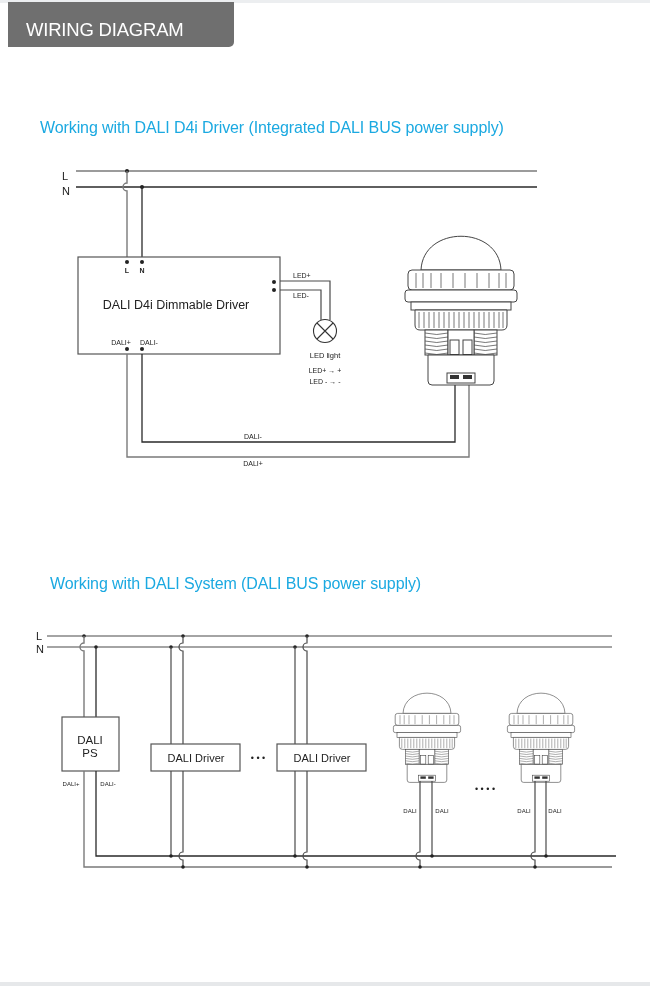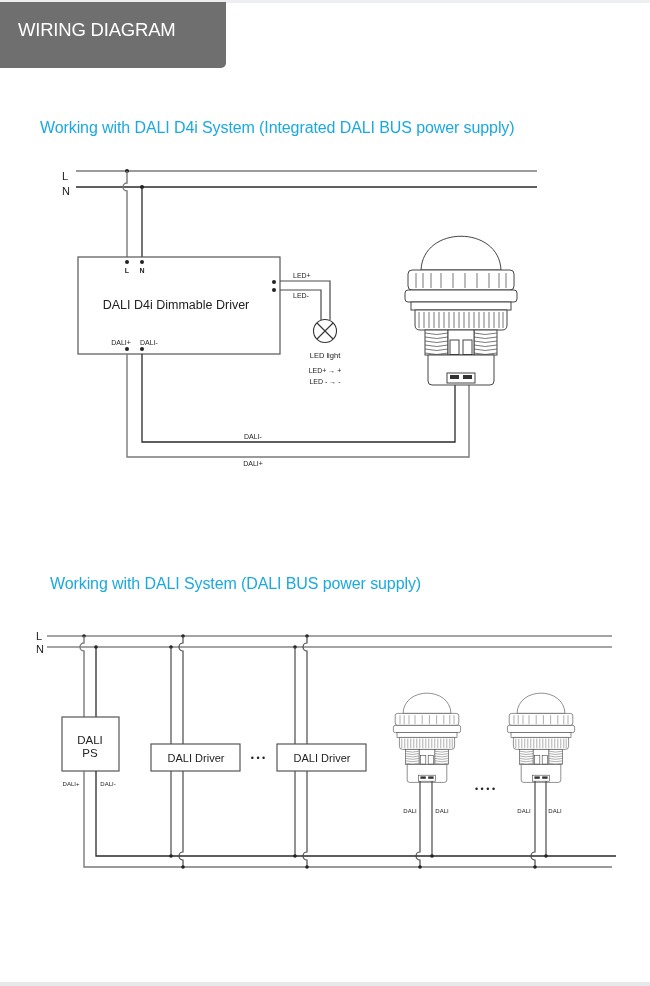--- a/index.html
+++ b/index.html
@@ -1,19 +1,19 @@
 <!DOCTYPE html>
 <html><head>
 <meta charset="utf-8">
 <style>
   html, body { margin: 0; padding: 0; background: #ffffff; }
   body { width: 650px; height: 986px; position: relative; overflow: hidden; font-family: "Liberation Sans", sans-serif; }
   .top-strip { position: absolute; left: 0; top: 0; width: 650px; height: 3px; background: #eceef0; }
   .bottom-strip { position: absolute; left: 0; bottom: 0; width: 650px; height: 4px; background: #e6e8ea; }
-  .header-tab { position: absolute; left: 0; top: 2px; width: 226px; height: 66px; background: #6f6f6f; border-bottom-right-radius: 5px; }
+  .header-tab { position: absolute; left: 8px; top: 2px; width: 226px; height: 45px; background: #6f6f6f; border-bottom-right-radius: 5px; }
   .header-title { position: absolute; left: 18px; top: 0; line-height: 56px; color: #ffffff; font-size: 18.5px; letter-spacing: -0.2px; }
   .section-title { position: absolute; color: #1ba9e1; font-size: 16px; letter-spacing: -0.1px; white-space: nowrap; }
   #t1 { left: 40px; top: 119px; }
   #t2 { left: 38px; top: 575px; margin-left: 12px; }
   svg.canvas { position: absolute; left: 0; top: 0; }
   .wire-l { stroke: #7a7a7a; stroke-width: 1.4; fill: none; }
   .wire-n { stroke: #2a2a2a; stroke-width: 1.3; fill: none; }
   .wire { stroke: #4a4a4a; stroke-width: 1.2; fill: none; }
   .box { stroke: #555; stroke-width: 1.2; fill: #fff; }
   .dot { fill: #222; }
@@ -23,21 +23,21 @@
 </style>
 </head>
 <body>
 
 <div class="top-strip"></div>
 
 <div class="header-tab" style="background: rgb(111, 111, 111);">
   <span class="header-title">WIRING DIAGRAM</span>
 </div>
 
-<div id="t1" class="section-title" style="color: rgb(27, 169, 225);">Working with DALI D4i System (Integrated DALI BUS power supply)</div>
+<div id="t1" class="section-title" style="color: rgb(27, 169, 225);">Working with DALI D4i Driver (Integrated DALI BUS power supply)</div>
 <div id="t2" class="section-title" style="color: rgb(27, 169, 225);">Working with DALI System (DALI BUS power supply)</div>
 
 <svg class="canvas" width="650" height="986" viewBox="0 0 650 986">
   <defs>
     <g id="sensor-shape">
 
       <path class="s-line" d="M-40,34 C-38,-11 38,-11 40,34 Z"></path>
 
       <rect class="s-line" x="-53" y="34" width="106" height="20" rx="4"></rect>
       <path class="s-thin" d="M-45,37V52 M-38,37V52 M-30,37V52 M-20,37V52 M-8,37V52 M4,37V52 M16,37V52 M28,37V52 M38,37V52 M45,37V52"></path>

